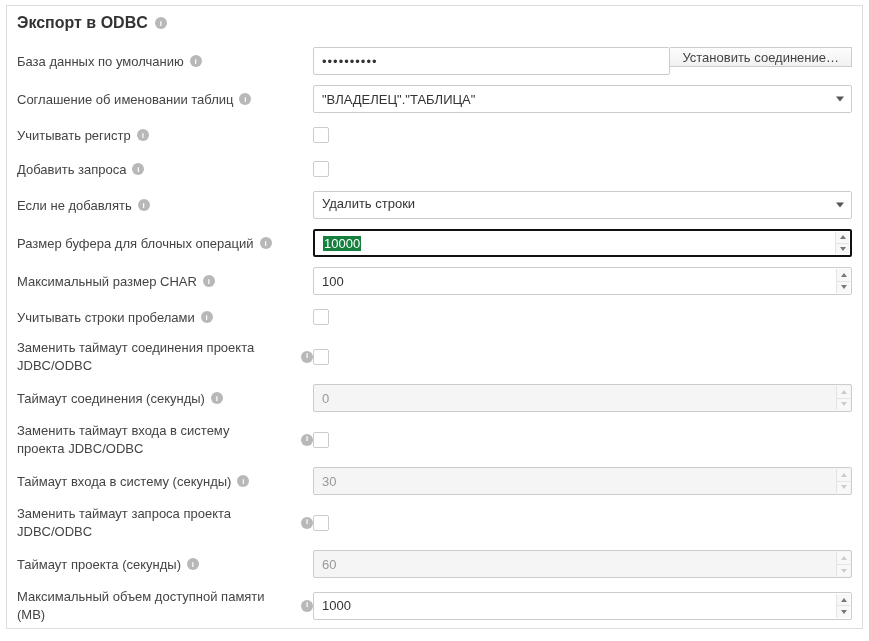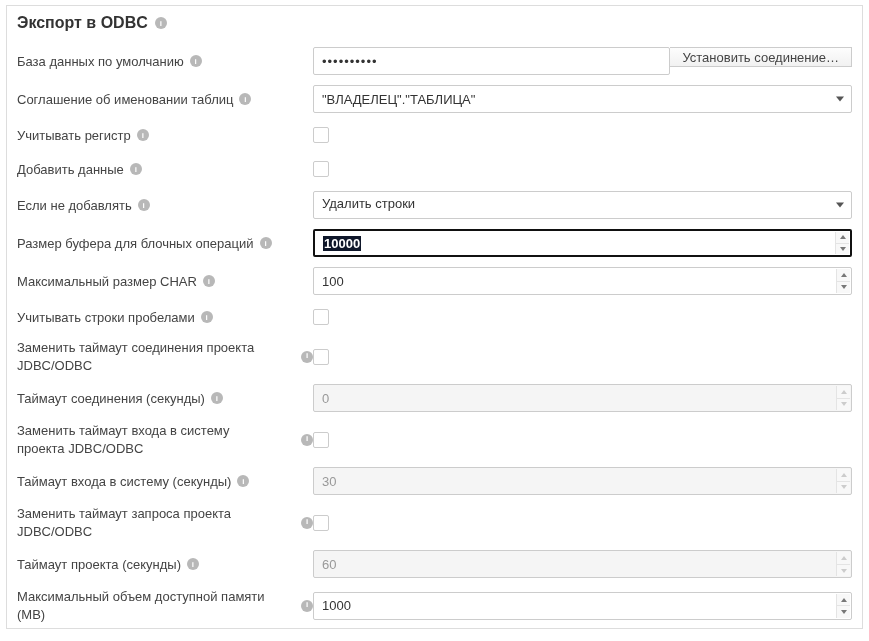--- a/index.html
+++ b/index.html
@@ -142,24 +142,23 @@
 }
 .num-display.disabled {
   background: #f5f5f5;
   color: #999;
 }
 .num-display.disabled .inner { color: #999; }
 .num-display.focused {
   border: 2px solid #111;
 }
 .num-display.focused .inner .seltext {
-  background: #0f172a;
+  background: #15803d;
   color: #fff;
   padding: 0 1px;
-  font-weight: bold;
 }
 .spin-btns {
   position: absolute;
   right: 1px;
   top: 1px;
   bottom: 1px;
   width: 14px;
   display: flex;
   flex-direction: column;
   border-left: 1px solid #e4e4e4;
@@ -225,21 +224,21 @@
       <span class="label-text">Учитывать регистр</span>
       <span class="info-icon"></span>
     </div>
     <div class="ctrl-col">
       <div class="chk"></div>
     </div>
   </div>
 
   <div class="row">
     <div class="label-col">
-      <span class="label-text">Добавить данные</span>
+      <span class="label-text">Добавить запроса</span>
       <span class="info-icon"></span>
     </div>
     <div class="ctrl-col">
       <div class="chk"></div>
     </div>
   </div>
 
   <div class="row">
     <div class="label-col">
       <span class="label-text">Если не добавлять</span>

